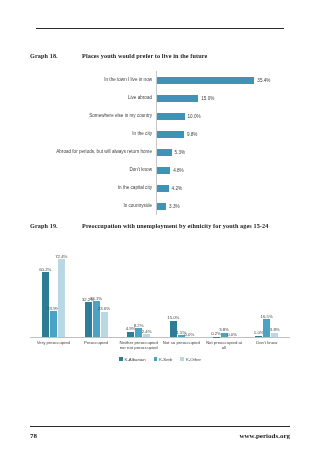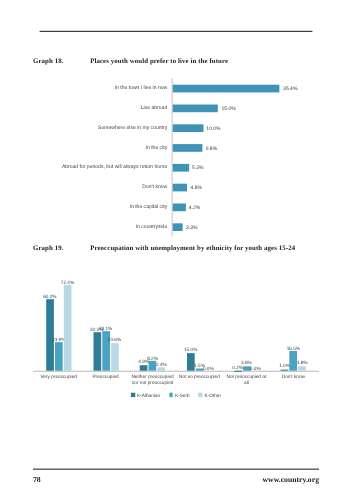--- a/index.html
+++ b/index.html
@@ -387,16 +387,16 @@
             <span class="legend-swatch" style="background: rgb(184, 216, 228);"></span>
             <span>K-Other</span>
           </div>
         </div>
     </div>
   </div>
 
   <div class="footer-rule"></div>
   <div class="footer">
     <span>78</span>
-    <span>www.country.org</span>
+    <span>www.periods.org</span>
   </div>
 
 </div>
 
 </body></html>

